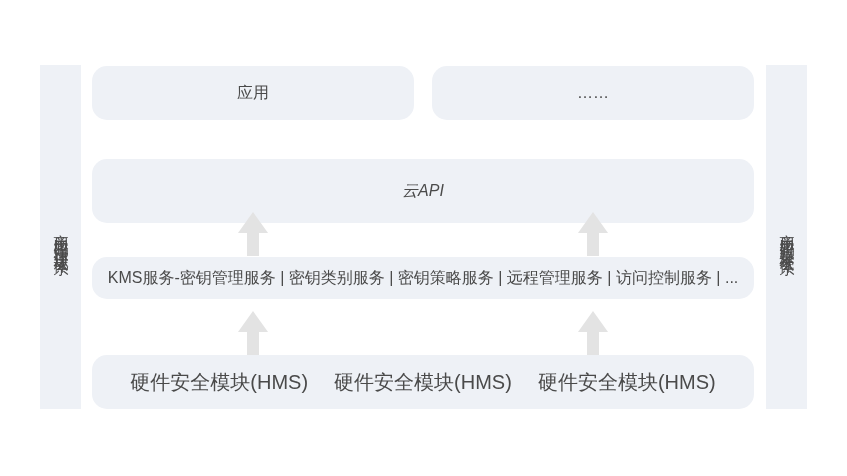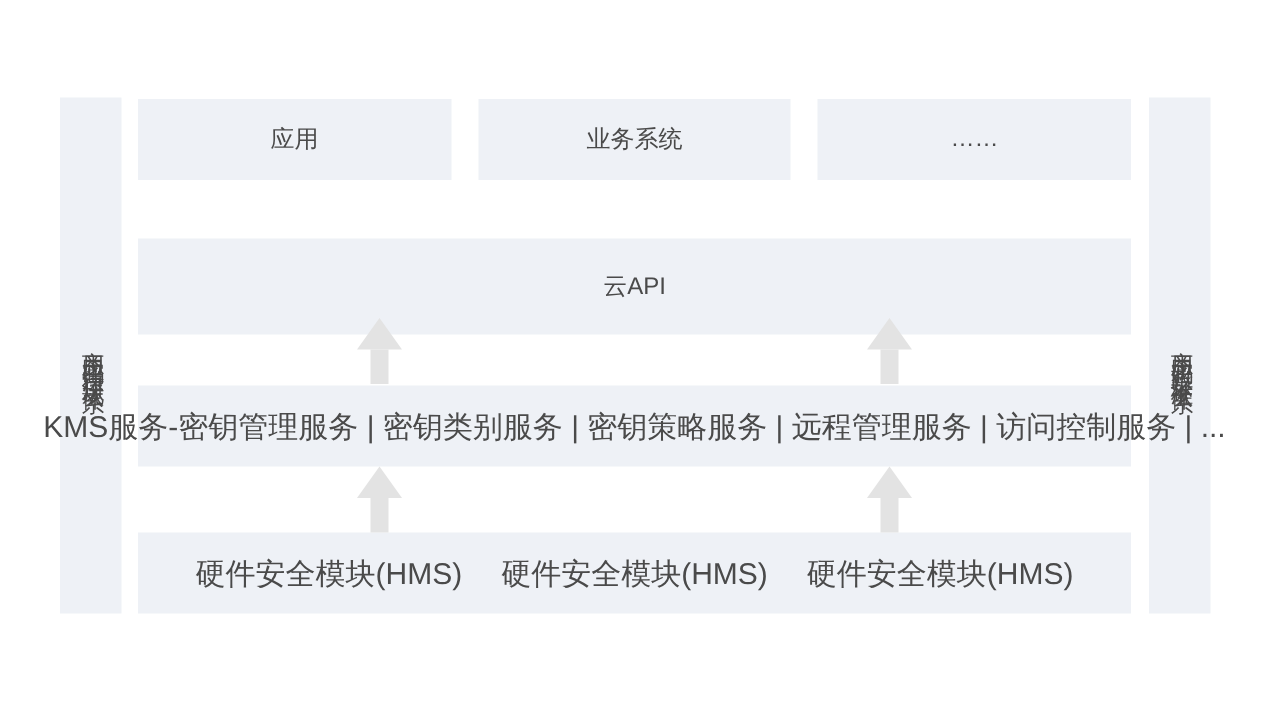--- a/index.html
+++ b/index.html
@@ -44,36 +44,37 @@
 
   
   .box {
     background: var(--box-fill);
     display: flex;
     align-items: center;
     justify-content: center;
     color: var(--text);
     font-size: 16px;
     white-space: nowrap;
+    border-radius: 15px;
   }
 
   .top-row {
     position: absolute;
     left: 92px;
     top: 66px;
     width: 662px;
     height: 54px;
     display: flex;
     gap: 18px;
   }
   .top-row .box { flex: 1 1 0; height: 100%; }
 
   .layer { position: absolute; left: 92px; width: 662px; }
-  .api-layer { top: 159px; height: 64px; }
-  .kms-layer { top: 257px; height: 54px; font-size: 20px; }
+  .api-layer { top: 159px; height: 64px; font-style: italic; }
+  .kms-layer { top: 257px; height: 42px; font-size: 16px; }
   .hms-layer {
     top: 355px;
     height: 54px;
     display: flex;
     align-items: center;
     justify-content: center;
     gap: 26px;
   }
   .hms-layer .hms-label {
     color: var(--text);
@@ -115,21 +116,20 @@
   <div class="pillar pillar-left">
     <span class="vtext">商用密码法律法规体系</span>
   </div>
 
   <div class="pillar pillar-right">
     <span class="vtext">商用密码政策标准体系</span>
   </div>
 
   <div class="top-row">
     <div class="box">应用</div>
-    <div class="box">业务系统</div>
     <div class="box">……</div>
   </div>
 
   <div class="box layer api-layer">云API</div>
 
   <div class="box layer kms-layer">KMS服务-密钥管理服务 | 密钥类别服务 | 密钥策略服务 | 远程管理服务 | 访问控制服务 | ...</div>
 
   <div class="box layer hms-layer">
     <span class="hms-label">硬件安全模块(HMS)</span>
     <span class="hms-label">硬件安全模块(HMS)</span>

